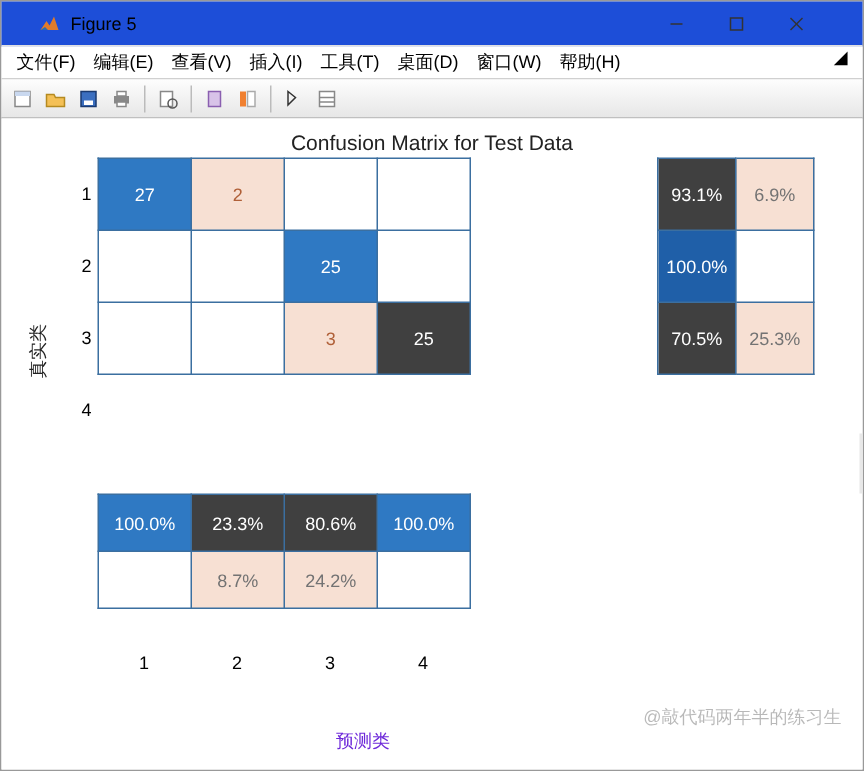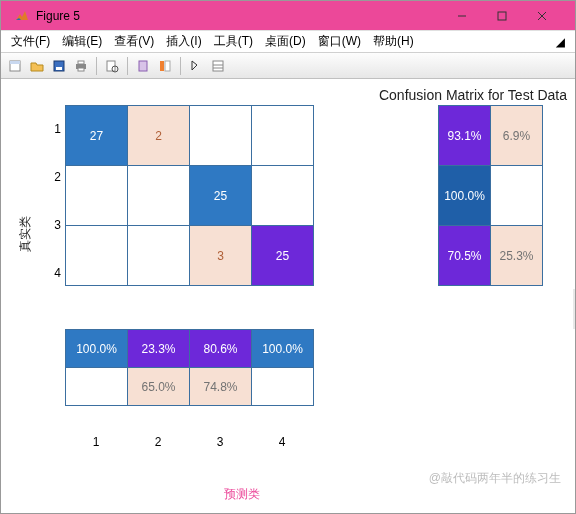--- a/index.html
+++ b/index.html
@@ -1,42 +1,42 @@
 <!DOCTYPE html>
 <html><head>
 <meta charset="utf-8">
 <style>
   * { box-sizing: border-box; }
   body { margin: 0; font-family: "Microsoft YaHei", Arial, sans-serif; font-size: 12px; background: #f0f0f0; }
   .window { width: 576px; height: 514px; background: #fff; border: 1px solid #999; display: flex; flex-direction: column; }
-  .titlebar { height: 30px; background: #ec4899; display: flex; align-items: center; padding: 0 13px; border-bottom: 1px solid #e0e0e0; }
+  .titlebar { height: 30px; background: #1d4ed8; display: flex; align-items: center; padding: 0 24px; border-bottom: 1px solid #e0e0e0; }
   .titlebar .app-icon { width: 16px; height: 16px; margin-right: 6px; display: inline-flex; }
   .titlebar .title { flex: 1; font-size: 12px; color: #000; }
   .titlebar .win-btn { width: 40px; height: 28px; display: flex; align-items: center; justify-content: center; color: #333; }
-  .menubar { height: 22px; background: #fff; display: flex; align-items: center; padding: 0 4px; border-bottom: 1px solid #d0d0d0; }
+  .menubar { height: 22px; background: #fff; display: flex; padding: 0 4px; border-bottom: 1px solid #d0d0d0; }
   .menubar .menu-item { padding: 2px 6px; font-size: 12px; cursor: default; }
   .menubar .spacer { flex: 1; }
   .menubar .overflow { padding: 0 6px; }
   .toolbar { height: 26px; background: linear-gradient(#fdfdfd,#e7e7e7); border-bottom: 1px solid #c0c0c0; display: flex; align-items: center; padding: 0 4px; gap: 2px; }
   .tool-sep { width: 1px; height: 18px; background: #bbb; margin: 0 3px; }
   .tool-btn { width: 20px; height: 20px; display: flex; align-items: center; justify-content: center; border: 1px solid transparent; border-radius: 2px; }
   .content { flex: 1; background: #fff; position: relative; overflow: hidden; }
   .bg-hint { position: absolute; right: -4px; top: 210px; width: 6px; height: 40px; background: #e8e8e8; }
   .figure { position: absolute; left: 8px; top: 8px; right: 8px; bottom: 8px; }
-  .chart-title { text-align: right; font-size: 14px; color: #222; margin-top: 0; margin-bottom: 6px; font-weight: normal; }
+  .chart-title { text-align: center; font-size: 14px; color: #222; margin-top: 0; margin-bottom: 6px; font-weight: normal; }
   .ylabel { position: absolute; left: 8px; top: 165px; transform: rotate(-90deg); transform-origin: left top; font-size: 12px; color: #222; }
-  .xlabel { position: absolute; left: 215px; bottom: 2px; font-size: 12px; color: #ec4899; }
+  .xlabel { position: absolute; left: 215px; bottom: 2px; font-size: 12px; color: #6d28d9; }
   .watermark { position: absolute; right: 6px; bottom: 18px; font-size: 12px; color: rgba(0,0,0,0.28); pointer-events: none; }
   table.cm { border-collapse: collapse; }
-  table.cm td { border: 1px solid #4a6; border-color: #3b6fa0; width: 62px; height: 60px; text-align: center; vertical-align: middle; font-size: 12px; }
+  table.cm td { border: 1px solid #4a6; border-color: #3b6fa0; width: 62px; height: 48px; text-align: center; vertical-align: middle; font-size: 12px; }
   .diag { background: #2f79c3; color: #fff; }
   .zero { background: #fff; color: #fff; }
   .off1 { background: #f7e0d3; color: #b06038; }
   .pct-hi { background: #2f79c3; color: #fff; }
-  .pct-mid { background: #6d28d9; color: #fff; }
+  .pct-mid { background: #404040; color: #fff; }
   .pct-lo { background: #f7e0d3; color: #737373; }
   .pct-full { background: #1f5fa8; color: #fff; }
   .pct-zero { background: #fff; color: #fff; }
   .main-grid { position: absolute; left: 56px; top: 18px; }
   .right-grid { position: absolute; right: 24px; top: 18px; }
   .bottom-grid { position: absolute; left: 56px; top: 242px; }
   .row-ticks { position: absolute; left: 42px; top: 18px; }
   .row-ticks div { height: 48px; display:flex; align-items:center; justify-content:flex-end; width: 10px; font-size:12px; }
   .col-ticks { position: absolute; left: 56px; top: 348px; display:flex; }
   .col-ticks div { width: 62px; text-align:center; font-size:12px; }
@@ -203,22 +203,22 @@
       <table class="cm bottom bottom-grid">
         <tbody>
             <tr>
           <td class="pct-hi">100.0%</td>
           <td class="pct-mid">23.3%</td>
           <td class="pct-mid">80.6%</td>
           <td class="pct-hi">100.0%</td>
         </tr>
         <tr>
           <td class="pct-zero"></td>
-          <td class="pct-lo">65.0%</td>
-          <td class="pct-lo">74.8%</td>
+          <td class="pct-lo">8.7%</td>
+          <td class="pct-lo">24.2%</td>
           <td class="pct-zero"></td>
         </tr>
       </tbody>
         </table>
 
       <div class="col-ticks">
         <div>1</div>
         <div>2</div>
         <div>3</div>
         <div>4</div>

